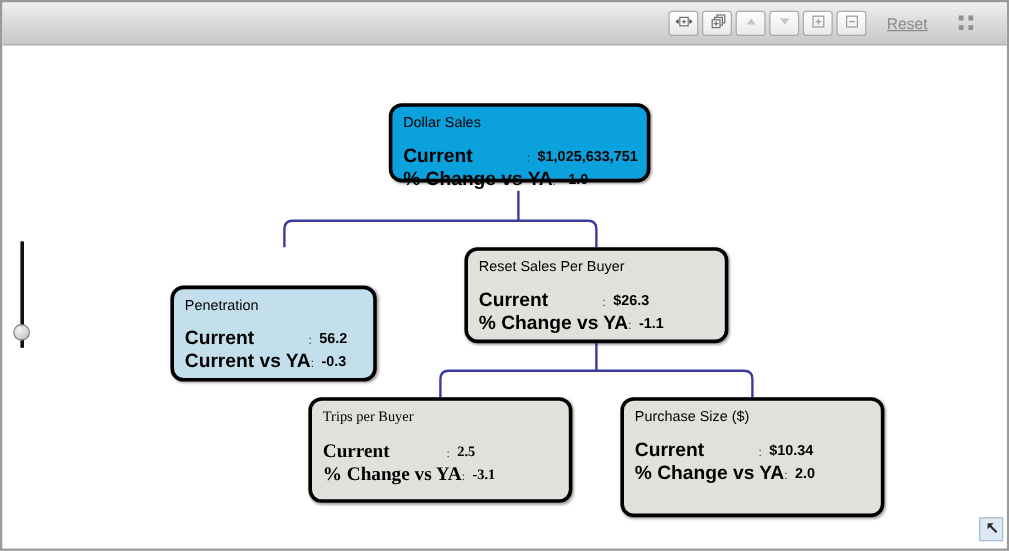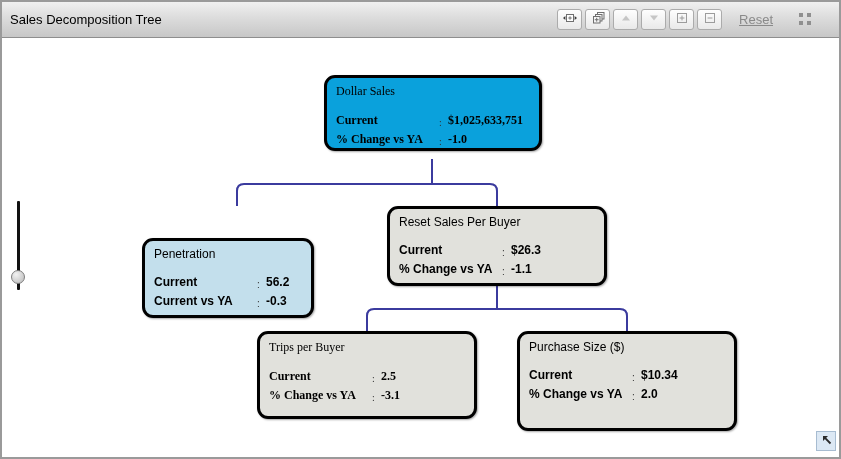--- a/index.html
+++ b/index.html
@@ -52,38 +52,37 @@
   .node {
     position: absolute; border: 3px solid #000; border-radius: 11px;
     padding: 6px 2px 0 9px; cursor: pointer;
     box-shadow: 1px 1px 2px rgba(0,0,0,0.35);
   }
   .n-blue  { background: #0aa1dc; }
   .n-lblue { background: #c3dfec; }
   .n-gray  { background: #e1e1dc; }
   .ntitle { font-size: 12px; color: #000; margin-bottom: 13px; white-space: nowrap; }
   .nrow { display: flex; line-height: 17px; white-space: nowrap; }
-  .lbl { flex: 0 0 103px; font-weight: bold; font-size: 12px; color: #000; }
+  .lbl { flex: 0 0 103px; font-weight: bold; font-size: 16px; color: #000; }
   .colon { width: 9px; font-size: 10px; color: #333; padding-top: 2px; }
   .val { font-weight: bold; font-size: 12px; color: #000; text-align: center; }
 
   
   .pan-btn {
     position: absolute; left: 814px; top: 393px; width: 20px; height: 20px;
     background: #dce8f4; border: 1px solid #a7bcd1;
     display: flex; align-items: center; justify-content: center; cursor: pointer; padding: 0;
   }
 </style>
 </head>
 <body>
 
 <div class="widget">
 
   <div class="header">
-    <div class="title">Sales Decomposition Tree</div>
 
     <div class="toolbar">
       <button class="tbtn" title="">
         <span>
           <svg width="16" height="16" viewBox="0 0 16 16">
             <rect x="4.5" y="4.5" width="7" height="7" fill="#fdfdfd" stroke="#6f6f6f"></rect>
             <path d="M8 6.3 V9.7 M6.3 8 H9.7" stroke="#6f6f6f" fill="none"></path>
             <polygon points="3.4,5.9 3.4,10.1 1,8" fill="#3c3c3c"></polygon>
             <polygon points="12.6,5.9 12.6,10.1 15,8" fill="#3c3c3c"></polygon>
           </svg>
@@ -152,21 +151,21 @@
         <path d="M430 121 V146"></path>
         <path d="M235 168 V153 Q235 146 242 146 H488 Q495 146 495 153 V168"></path>
         <path d="M495 248 V271"></path>
         <path d="M365 293 V278 Q365 271 372 271 H618 Q625 271 625 278 V293"></path>
       </g>
     </svg>
 
     <div class="slider-track"></div>
     <div class="slider-thumb"></div>
 
-    <div class="node n-blue" style="left:322px; top:37px; width:218px; height:76px;font-family:Liberation Serif, serif;">
+    <div class="node n-blue" style="left:322px; top:48px; width:218px; height:66px;">
       <div class="ntitle">Dollar Sales</div>
       <div class="nrow">
         <span class="lbl">Current</span>
         <span class="colon">:</span>
         <span class="val">$1,025,633,751</span>
       </div>
       <div class="nrow">
         <span class="lbl">% Change vs YA</span>
         <span class="colon">:</span>
         <span class="val">-1.0</span>

